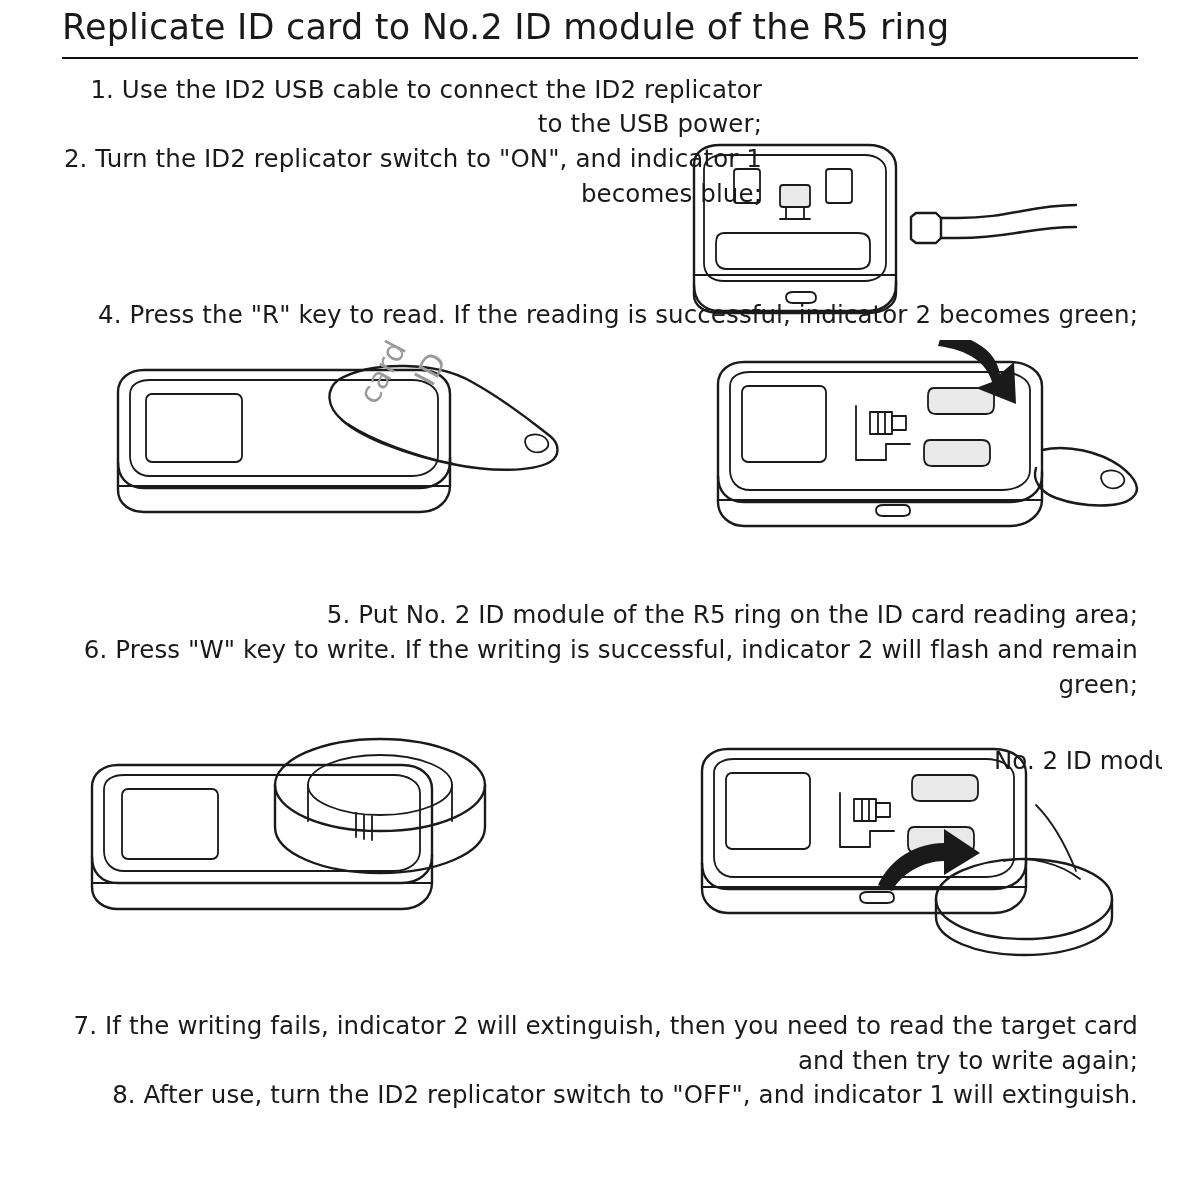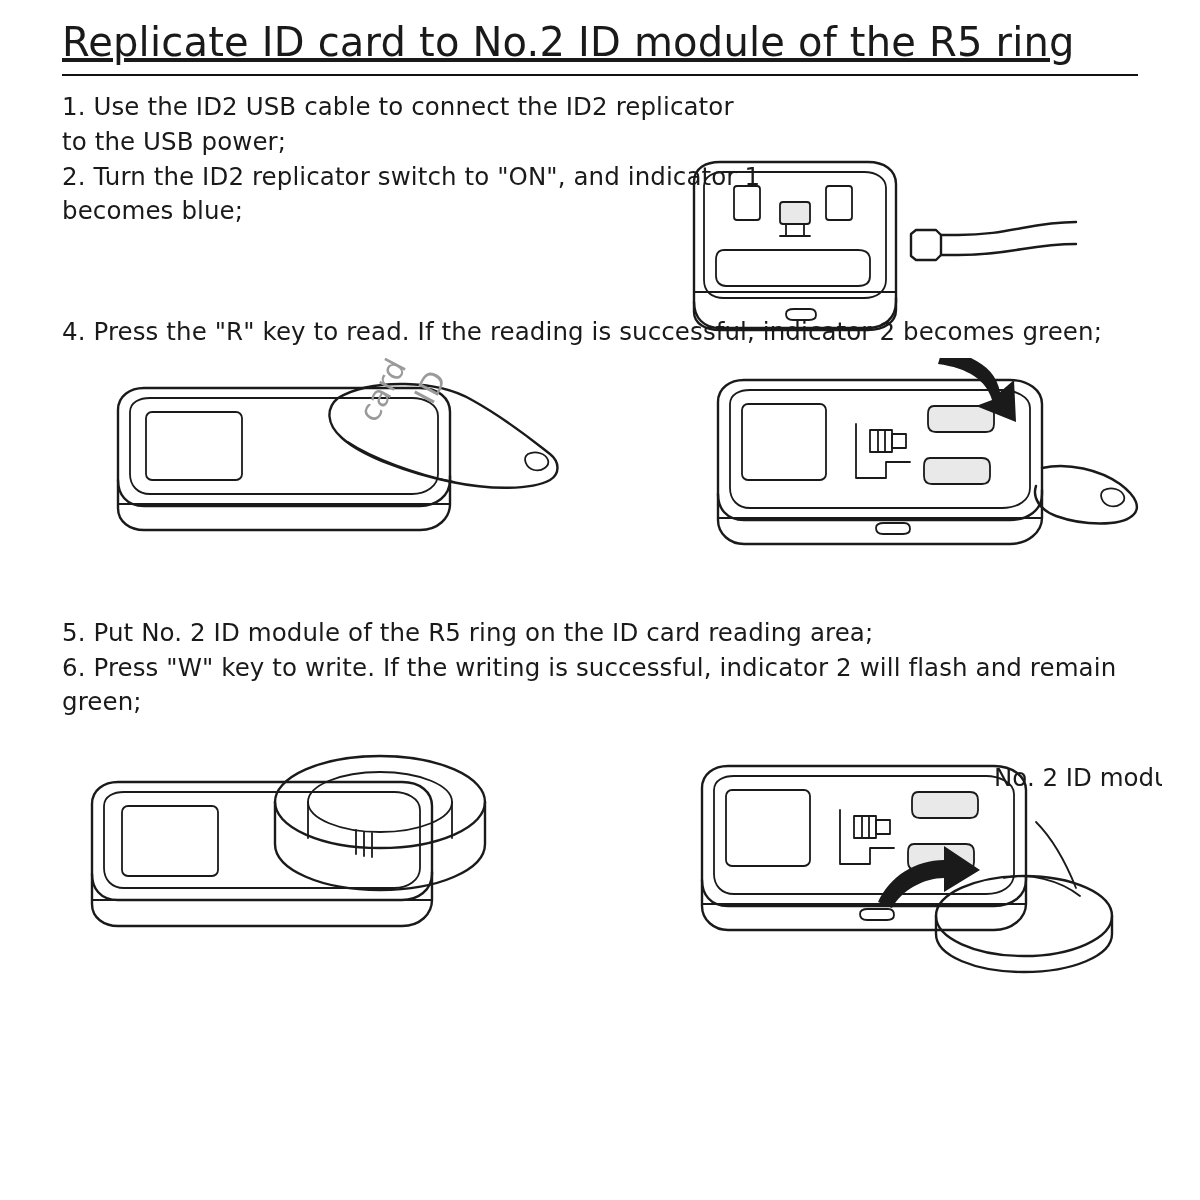--- a/index.html
+++ b/index.html
@@ -16,42 +16,42 @@
     position: relative;
   }
   .page {
     width: 1200px;
     height: 1200px;
     position: relative;
     box-sizing: border-box;
     padding: 0 62px;
   }
   .doc-title {
-    font-size: 40px;
+    font-size: 35px;
     line-height: 1.1;
     letter-spacing: 0.2px;
-    padding-top: 20px;
+    padding-top: 8px;
     padding-bottom: 10px;
     white-space: nowrap;
-    text-decoration: underline;
   }
   .title-rule {
     border-bottom: 2px solid #111;
     margin: 0 0 14px 0;
   }
   .steps {
     font-size: 24.5px;
     line-height: 1.42;
     letter-spacing: 0.1px;
   }
   .step-line {
     white-space: normal;
   }
   .block {
     position: relative;
+    text-align: right;
   }
   .fig-row {
     position: relative;
     width: 100%;
   }
   svg { display: block; }
   .ln {
     fill: none;
     stroke: #1a1a1a;
     stroke-width: 2.4;
@@ -232,14 +232,20 @@
 
           <path class="filldark" d="M206 176 C218 150 244 134 272 134 L272 120 L308 144 L272 166 L272 152 C252 152 230 164 220 182 Z"></path>
 
           <path class="ln-thin" d="M404 162 C392 132 380 112 364 96"></path>
           <text class="lbl" x="322" y="60">No. 2 ID module</text>
         </g>
       </svg>
     </div>
   </div>
 
+  <div class="block para4">
+    <div class="steps">
+      <div class="step-line">7. If the writing fails, indicator 2 will extinguish, then you need to read the target card and then try to write again;</div>
+      <div class="step-line">8. After use, turn the ID2 replicator switch to "OFF", and indicator 1 will extinguish.</div>
+    </div>
+  </div>
 
 </div>
 
 </body></html>

